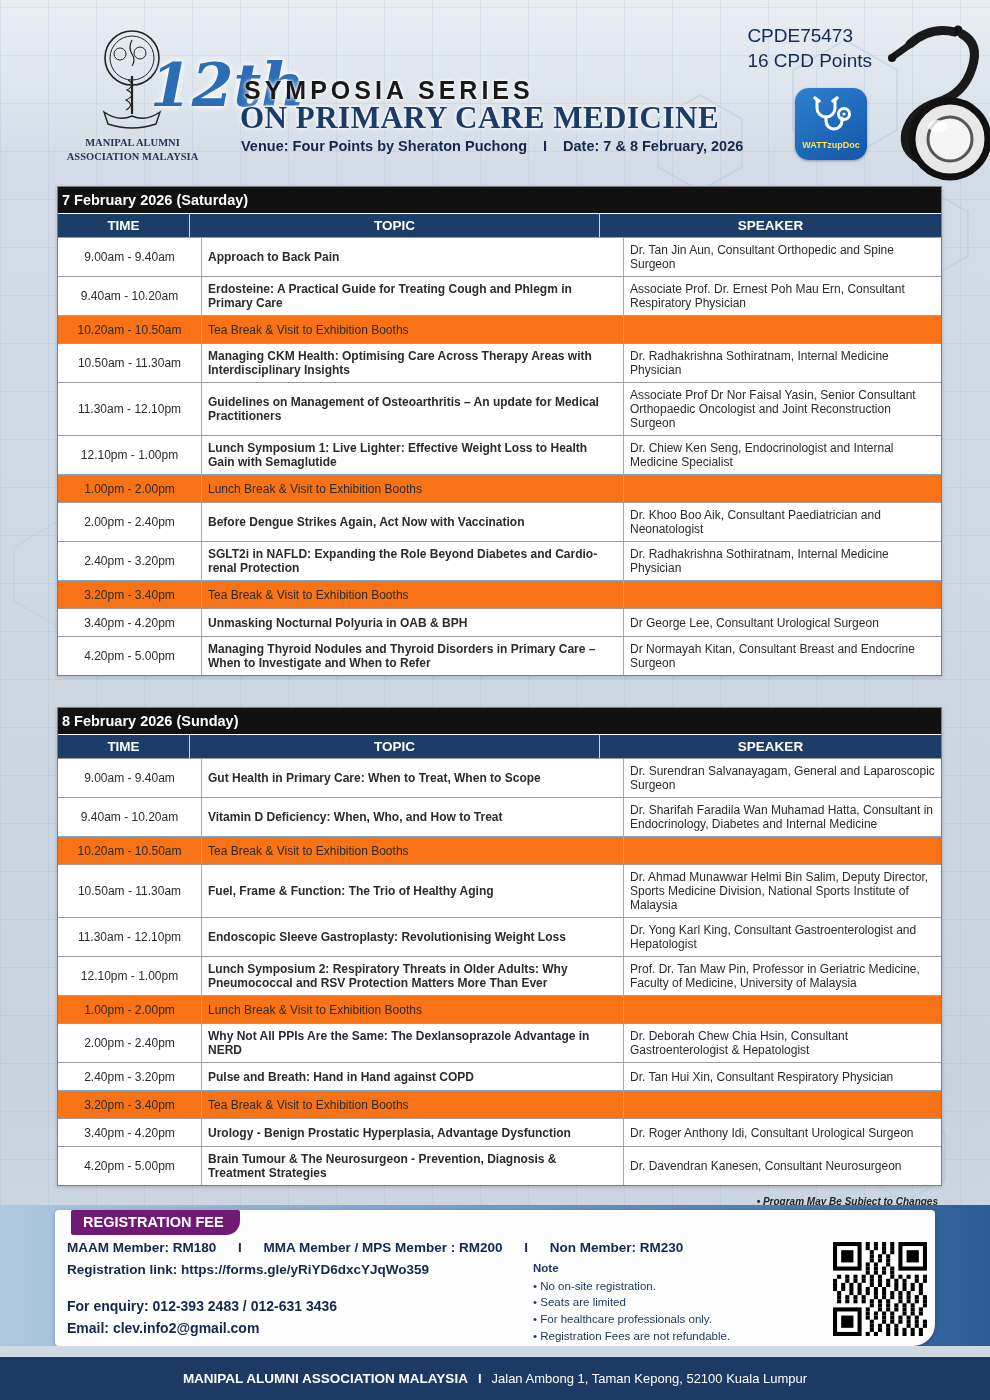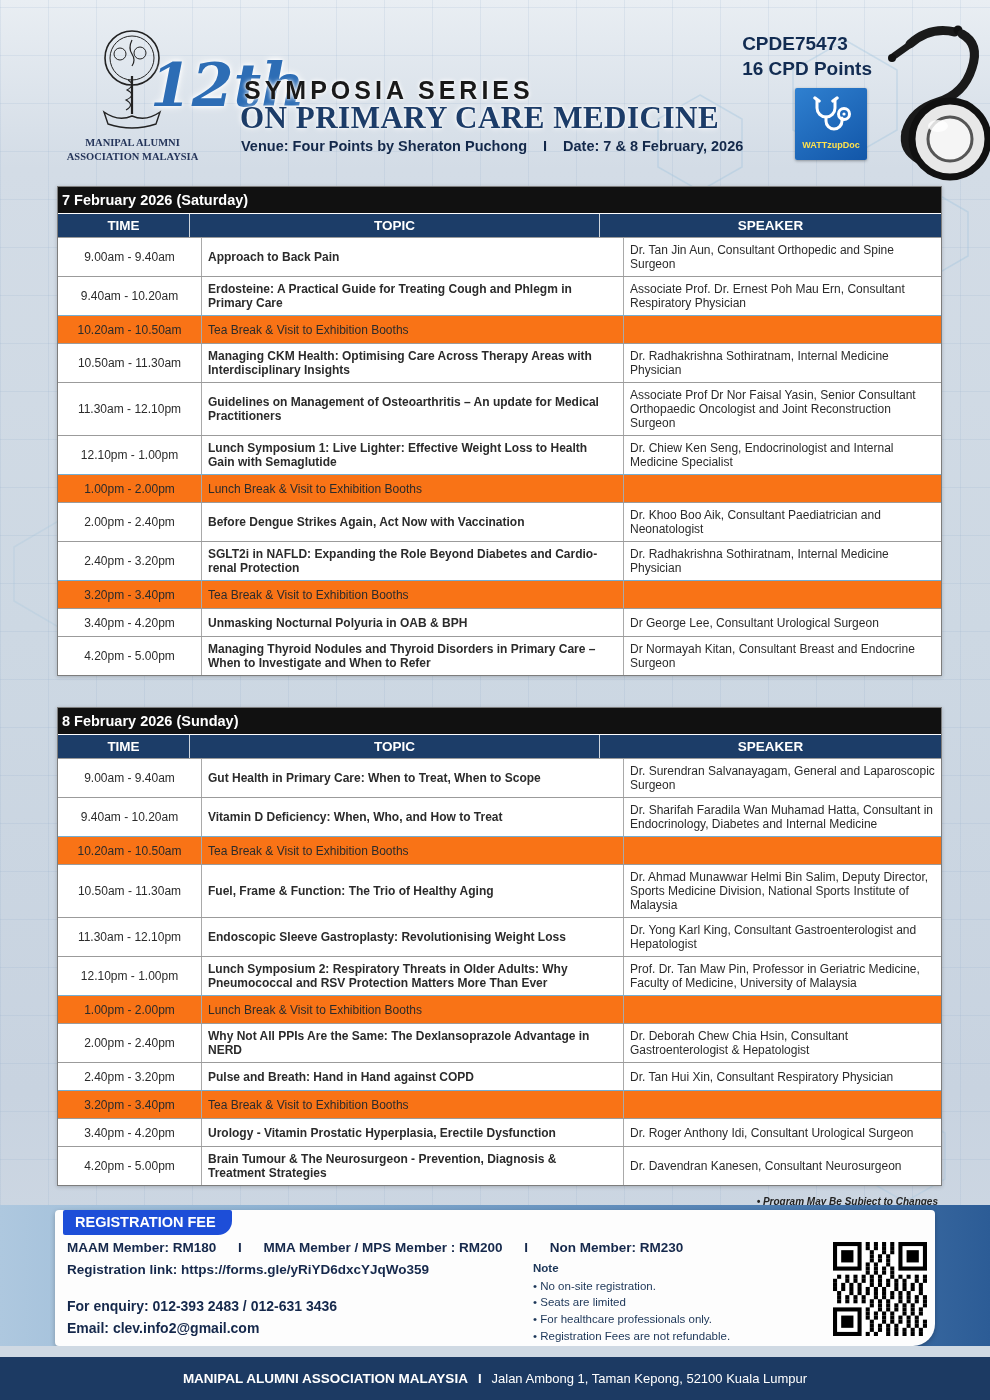--- a/index.html
+++ b/index.html
@@ -17,22 +17,22 @@
   .emblem-caption{position:absolute;left:40px;top:136px;width:185px;text-align:center;
     font-family:"Liberation Serif",serif;font-weight:bold;color:#25355a;font-size:10.5px;line-height:1.3;}
   .edition{position:absolute;left:150px;top:42px;font-family:"DejaVu Serif",serif;font-style:italic;
     font-weight:bold;font-size:60px;color:#2d6db5;text-shadow:0 0 4px #fff,0 0 8px #fff;margin-top:8px;}
   .series{position:absolute;left:244px;top:76px;font-size:25px;font-weight:bold;letter-spacing:4px;
     color:#191919;text-shadow:0 0 3px #fff,0 0 5px #fff;}
   .main-title{position:absolute;left:240px;top:100px;font-family:"Liberation Serif",serif;
     font-weight:bold;font-size:31px;color:#1c3c68;letter-spacing:.5px;text-shadow:0 0 3px #fff,0 0 6px #fff;}
   .venue-line{position:absolute;left:241px;top:138px;font-size:14.5px;font-weight:bold;color:#13284a;}
   .venue-line .sep{margin:0 16px;font-weight:bold;}
-  .cpd{position:absolute;right:118px;top:32px;text-align:left;font-weight:bold;color:#122c52;font-size:19px;line-height:1.3;}
-  .wattz{position:absolute;left:795px;top:88px;width:72px;height:72px;border-radius:2px;
+  .cpd{position:absolute;right:118px;top:24px;text-align:left;font-weight:normal;color:#122c52;font-size:19px;line-height:1.3;}
+  .wattz{position:absolute;left:795px;top:88px;width:72px;height:72px;border-radius:14px;
     background:linear-gradient(145deg,#2f80d0,#1256a8);box-shadow:0 1px 3px rgba(0,0,0,.35);text-align:center;}
   .wattz svg{margin-top:8px;}
   .wattz-label{font-size:9px;font-weight:bold;color:#ffe14d;margin-top:2px;}
   .steth{position:absolute;right:0;top:14px;width:140px;height:170px;}
 
   
   .sched{position:absolute;left:57px;width:883px;border:1px solid #7d7d7d;background:#fff;box-shadow:0 1px 4px rgba(0,0,0,.2);}
   #day1{top:186px;}
   #day2{top:707px;}
   .day-bar{background:#111;color:#fff;font-weight:bold;font-size:14.5px;padding:5px 4px;border-bottom:1px solid #fff;}
@@ -48,21 +48,21 @@
   .trow .topic{font-weight:bold;}
   .trow.break{background:#f97316;border-top:1px solid #74aed2;}
   .trow.break .topic{font-weight:normal;}
   .footnote{position:absolute;right:52px;top:1196px;font-size:10px;font-style:italic;font-weight:600;color:#222;}
 
   
   .bottom-band{position:absolute;left:0;top:1205px;width:990px;height:152px;
     background:linear-gradient(90deg,#aec8df 0%,#84abce 35%,#4d7cb0 78%,#2c5c96 100%);}
   .panel{position:absolute;left:55px;top:1210px;width:880px;height:136px;background:#fdfdfd;
     border-radius:4px 4px 22px 4px;box-shadow:0 2px 5px rgba(0,0,0,.25);}
-  .reg-badge{position:absolute;left:8px;top:0px;background:#1d4ed8;color:#fff;font-weight:bold;
+  .reg-badge{position:absolute;left:16px;top:0px;background:#701a75;color:#fff;font-weight:bold;
     font-size:14.5px;padding:4px 16px 5px 12px;border-radius:2px 2px 14px 2px;}
   .fees{position:absolute;left:12px;top:30px;font-size:13.5px;color:#15284b;white-space:nowrap;}
   .fees .lbl{font-weight:600;}
   .fees .val{font-weight:800;}
   .fees .sep{font-weight:800;margin:0 18px;}
   .reg-link{position:absolute;left:12px;top:52px;font-size:13.5px;color:#15284b;}
   .reg-link .lbl{font-weight:600;}
   .reg-link .url{font-weight:800;}
   .enquiry{position:absolute;left:12px;top:88px;font-size:14px;font-weight:800;color:#15284b;}
   .email{position:absolute;left:12px;top:110px;font-size:14px;font-weight:800;color:#15284b;}
@@ -414,21 +414,21 @@
           </div>
           <div class="c-speaker speaker cell">
             <span></span>
           </div>
         </div>
         <div class="trow">
           <div class="c-time time cell">
             <span>3.40pm - 4.20pm</span>
           </div>
           <div class="c-topic topic cell">
-            <span>Urology - Vitamin Prostatic Hyperplasia, Erectile Dysfunction</span>
+            <span>Urology - Benign Prostatic Hyperplasia, Advantage Dysfunction</span>
           </div>
           <div class="c-speaker speaker cell">
             <span>Dr. Roger Anthony Idi, Consultant Urological Surgeon</span>
           </div>
         </div>
         <div class="trow">
           <div class="c-time time cell">
             <span>4.20pm - 5.00pm</span>
           </div>
           <div class="c-topic topic cell">

